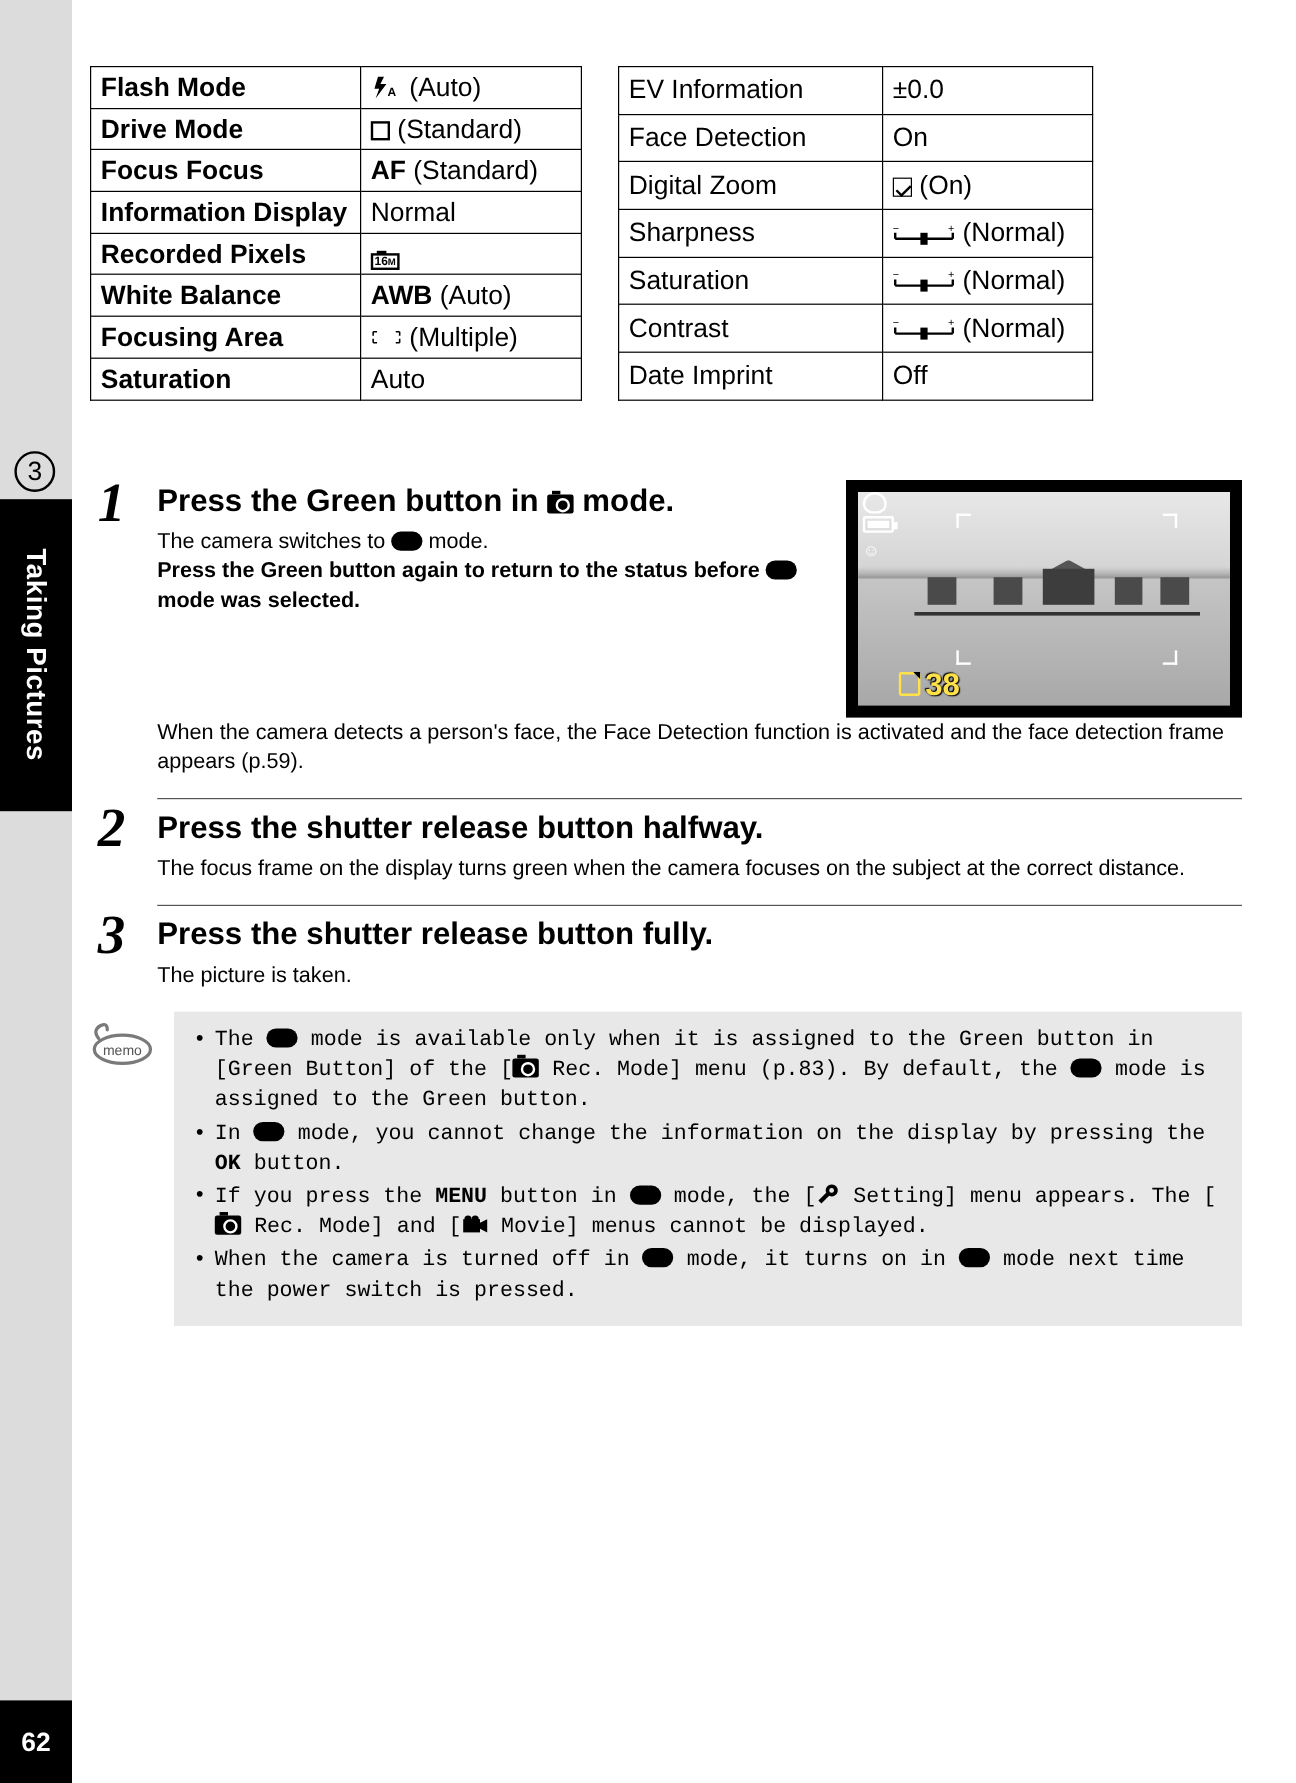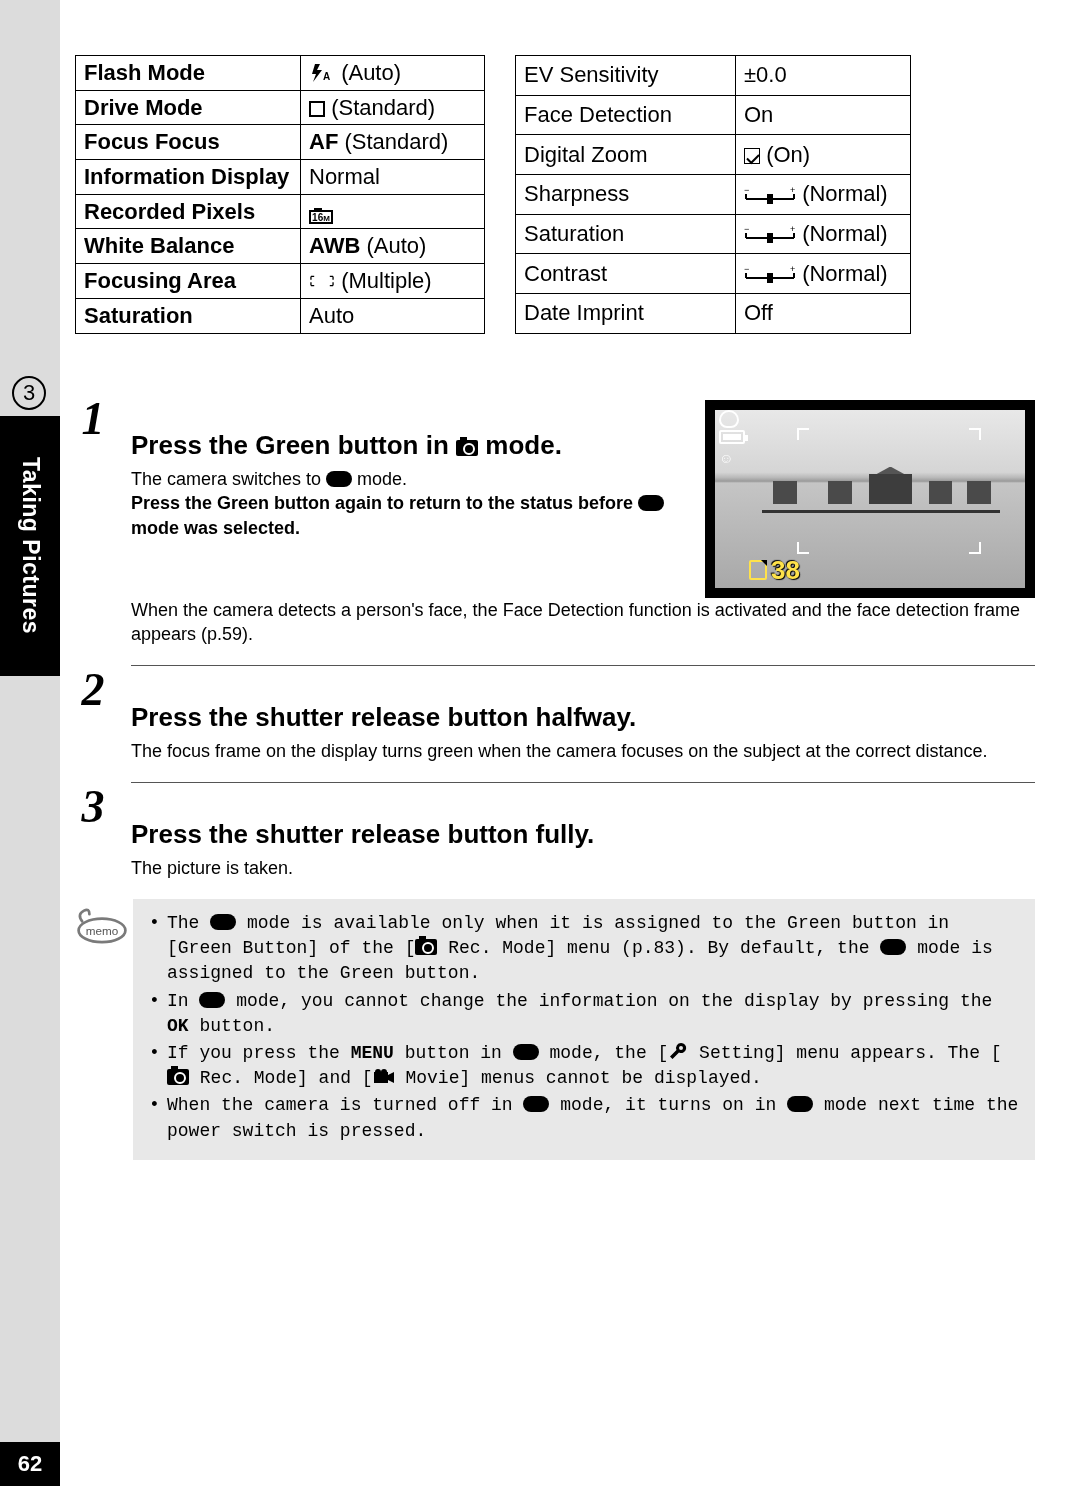--- a/index.html
+++ b/index.html
@@ -43,21 +43,21 @@
     background: #000;
     color: #fff;
     font-size: 23px;
     font-weight: bold;
     writing-mode: vertical-rl;
     letter-spacing: 0.5px;
   }
   .page-num {
     position: absolute;
     left: 0; bottom: 0;
-    width: 60px; height: 44px;
+    width: 60px; height: 69px;
     background: #000;
     color: #fff;
     display: flex; align-items: center; justify-content: center;
     font-weight: bold;
     font-size: 22px;
   }
   .content {
     position: absolute;
     left: 75px; top: 55px;
     width: 960px;
@@ -91,21 +91,21 @@
     font-family: "Times New Roman", serif;
     font-style: italic;
     font-weight: bold;
     font-size: 46px;
     line-height: 1;
     min-width: 36px;
     text-align: center;
     padding-top: 2px;
   }
   .step .body { flex: 1; border-top: 1px solid #555; padding-top: 6px; }
-  .step .body h3 { font-size: 26px; font-weight: bold; margin-bottom: 4px; line-height: 1.35; margin-top: 28px; }
+  .step .body h3 { font-size: 26px; font-weight: bold; margin-bottom: 4px; line-height: 1.35; }
   .step .body p { font-size: 18px; line-height: 1.38; }
 
   .step1-wrap { display: flex; gap: 20px; }
   .step1-text { flex: 1; }
   .lcd {
     width: 330px; height: 198px;
     background: #000;
     padding: 8px;
     position: relative;
   }
@@ -129,21 +129,21 @@
   .lcd-overlay .brkt.tl { top:20px; left:84px; border-right:none; border-bottom:none; }
   .lcd-overlay .brkt.tr { top:20px; right:46px; border-left:none; border-bottom:none; }
   .lcd-overlay .brkt.bl { bottom:36px; left:84px; border-right:none; border-top:none; }
   .lcd-overlay .brkt.br { bottom:36px; right:46px; border-left:none; border-top:none; }
   .lcd-overlay .count { position:absolute; left:6px; bottom:4px; font-size:26px; font-weight:bold; font-family:"Arial Black",Arial; color:#ffe24a; text-shadow:1px 1px 1px #000,-1px -1px 1px #000; display:flex; align-items:center; gap:4px;padding-left:30px;}
   .lcd-overlay .count .card { width:18px; height:20px; border:2px solid #ffe24a; border-radius:2px; position:relative; }
   .lcd-overlay .count .card:before { content:""; position:absolute; right:-2px; top:-2px; width:6px; height:6px; background:#000; clip-path: polygon(100% 0,100% 100%,0 0); }
 
   .memo-block {
     display: flex;
-    gap: 2px;
+    gap: 14px;
     margin-top: 10px;
   }
   .memo-icon {
     width: 56px;
     flex: 0 0 56px;
     padding-top: 6px;
   }
   .memo-icon svg { width:54px; height:40px; }
   .memo-body {
     flex: 1;
@@ -221,21 +221,21 @@
         <tr>
               <td>Saturation</td>
               <td>Auto</td>
             </tr>
       </tbody>
         </table>
 
       <table class="t2">
         <tbody>
             <tr>
-              <td>EV Sensitivity</td>
+              <td>EV Information</td>
               <td>±0.0</td>
             </tr>
         <tr>
               <td>Face Detection</td>
               <td>On</td>
             </tr>
         <tr>
               <td>Digital Zoom</td>
               <td><span class="chk"></span> <span>(On)</span></td>
             </tr>

